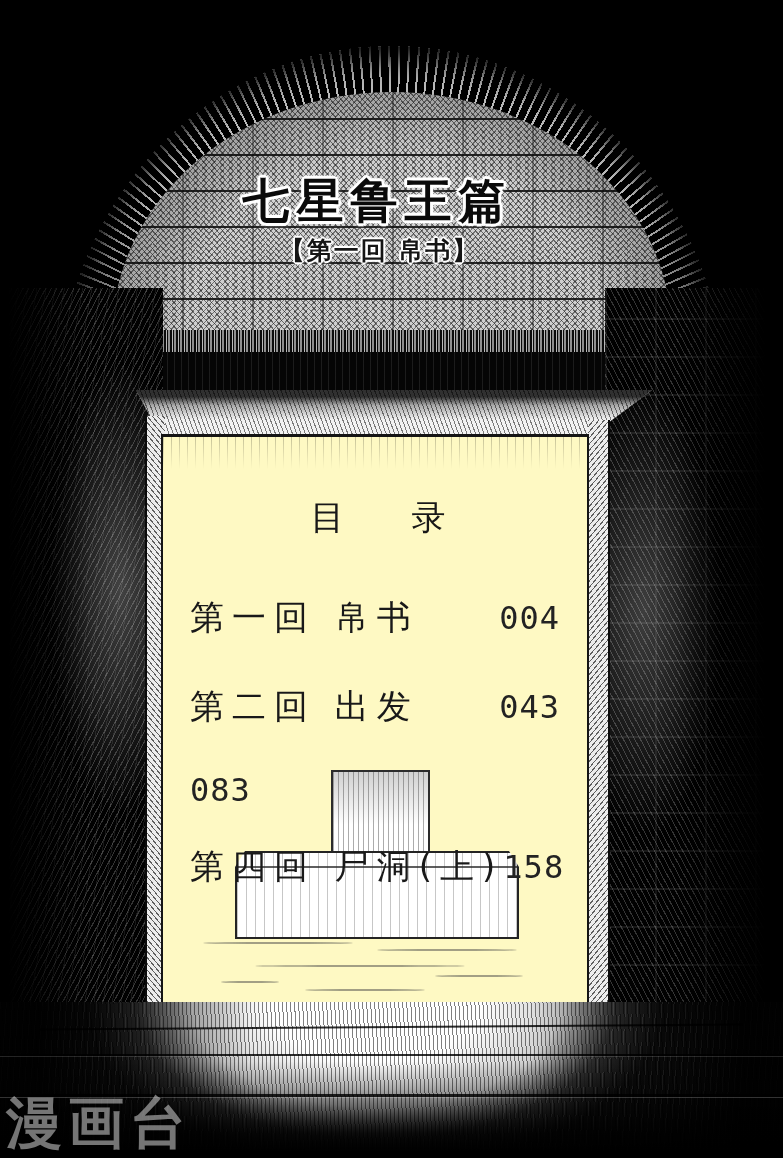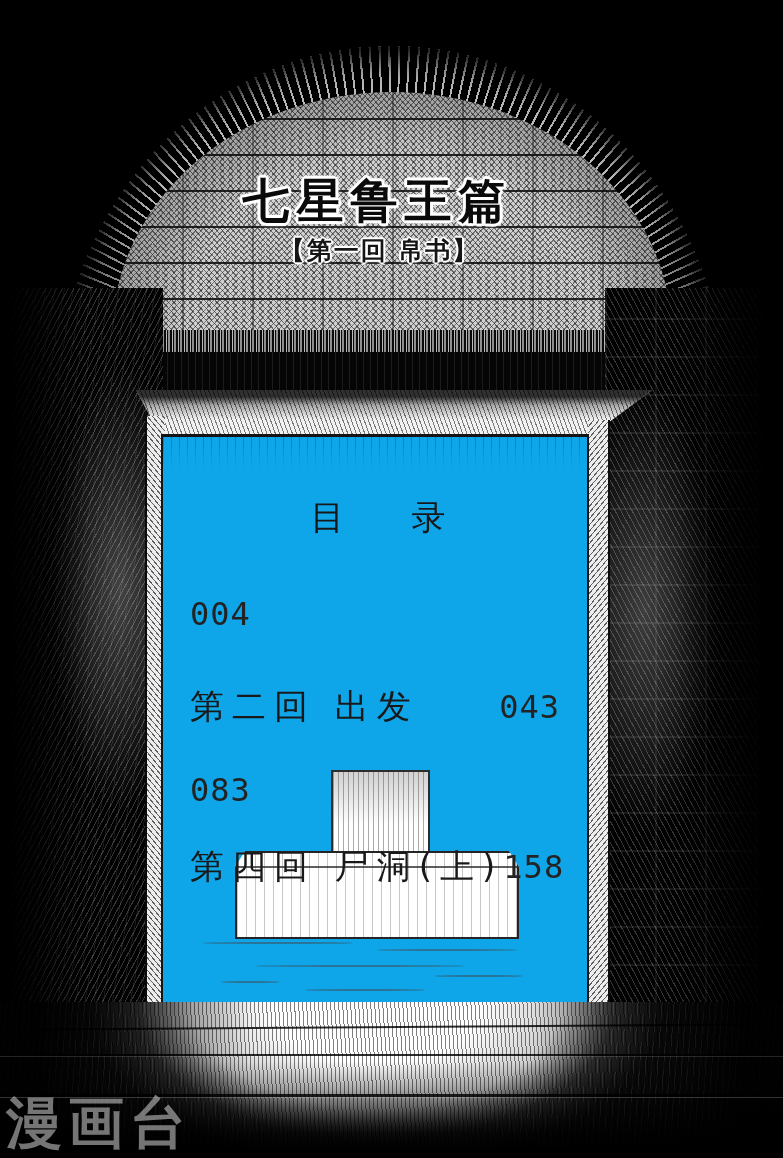--- a/index.html
+++ b/index.html
@@ -97,21 +97,21 @@
     background-image:repeating-linear-gradient(50deg, rgba(0,0,0,.6) 0 1px, transparent 1px 4px);
   }
   .jamb-right{
     left:588px;top:420px;width:20px;height:588px;border-right:2px solid #0a0a0a;
     background-image:repeating-linear-gradient(130deg, rgba(0,0,0,.6) 0 1px, transparent 1px 4px);
   }
   .doorway-opening{
     position:absolute;left:161px;top:434px;width:428px;height:576px;z-index:5;
     box-sizing:border-box;border-top:3px solid #141414;
     border-left:2px solid #141414;border-right:2px solid #141414;
-    background:#0ea5e9;overflow:hidden;
+    background:#fef9c3;overflow:hidden;
   }
   .top-streaks{
     position:absolute;left:0;right:0;top:0;height:32px;
     background:repeating-linear-gradient(90deg, rgba(0,0,0,.22) 0 1px, transparent 1px 8px);
     -webkit-mask-image:linear-gradient(to bottom,#000,transparent);
     mask-image:linear-gradient(to bottom,#000,transparent);
   }
   
   .toc-heading{
     position:absolute;left:0;width:100%;top:58px;text-align:center;text-indent:34px;
@@ -200,20 +200,21 @@
     <div class="altar-column"></div>
     <div class="altar-table"></div>
     <div class="shadow-line s1"></div>
     <div class="shadow-line s2"></div>
     <div class="shadow-line s3"></div>
     <div class="shadow-line s4"></div>
     <div class="shadow-line s5"></div>
     <div class="shadow-line s6"></div>
 
     <div class="toc-row r1">
+      <span class="toc-label">第一回 帛书</span>
       <span class="toc-page">004</span>
     </div>
     <div class="toc-row r2">
       <span class="toc-label">第二回 出发</span>
       <span class="toc-page">043</span>
     </div>
     <div class="toc-row r3">
       <span class="toc-page">083</span>
     </div>
     <div class="toc-row r4">

